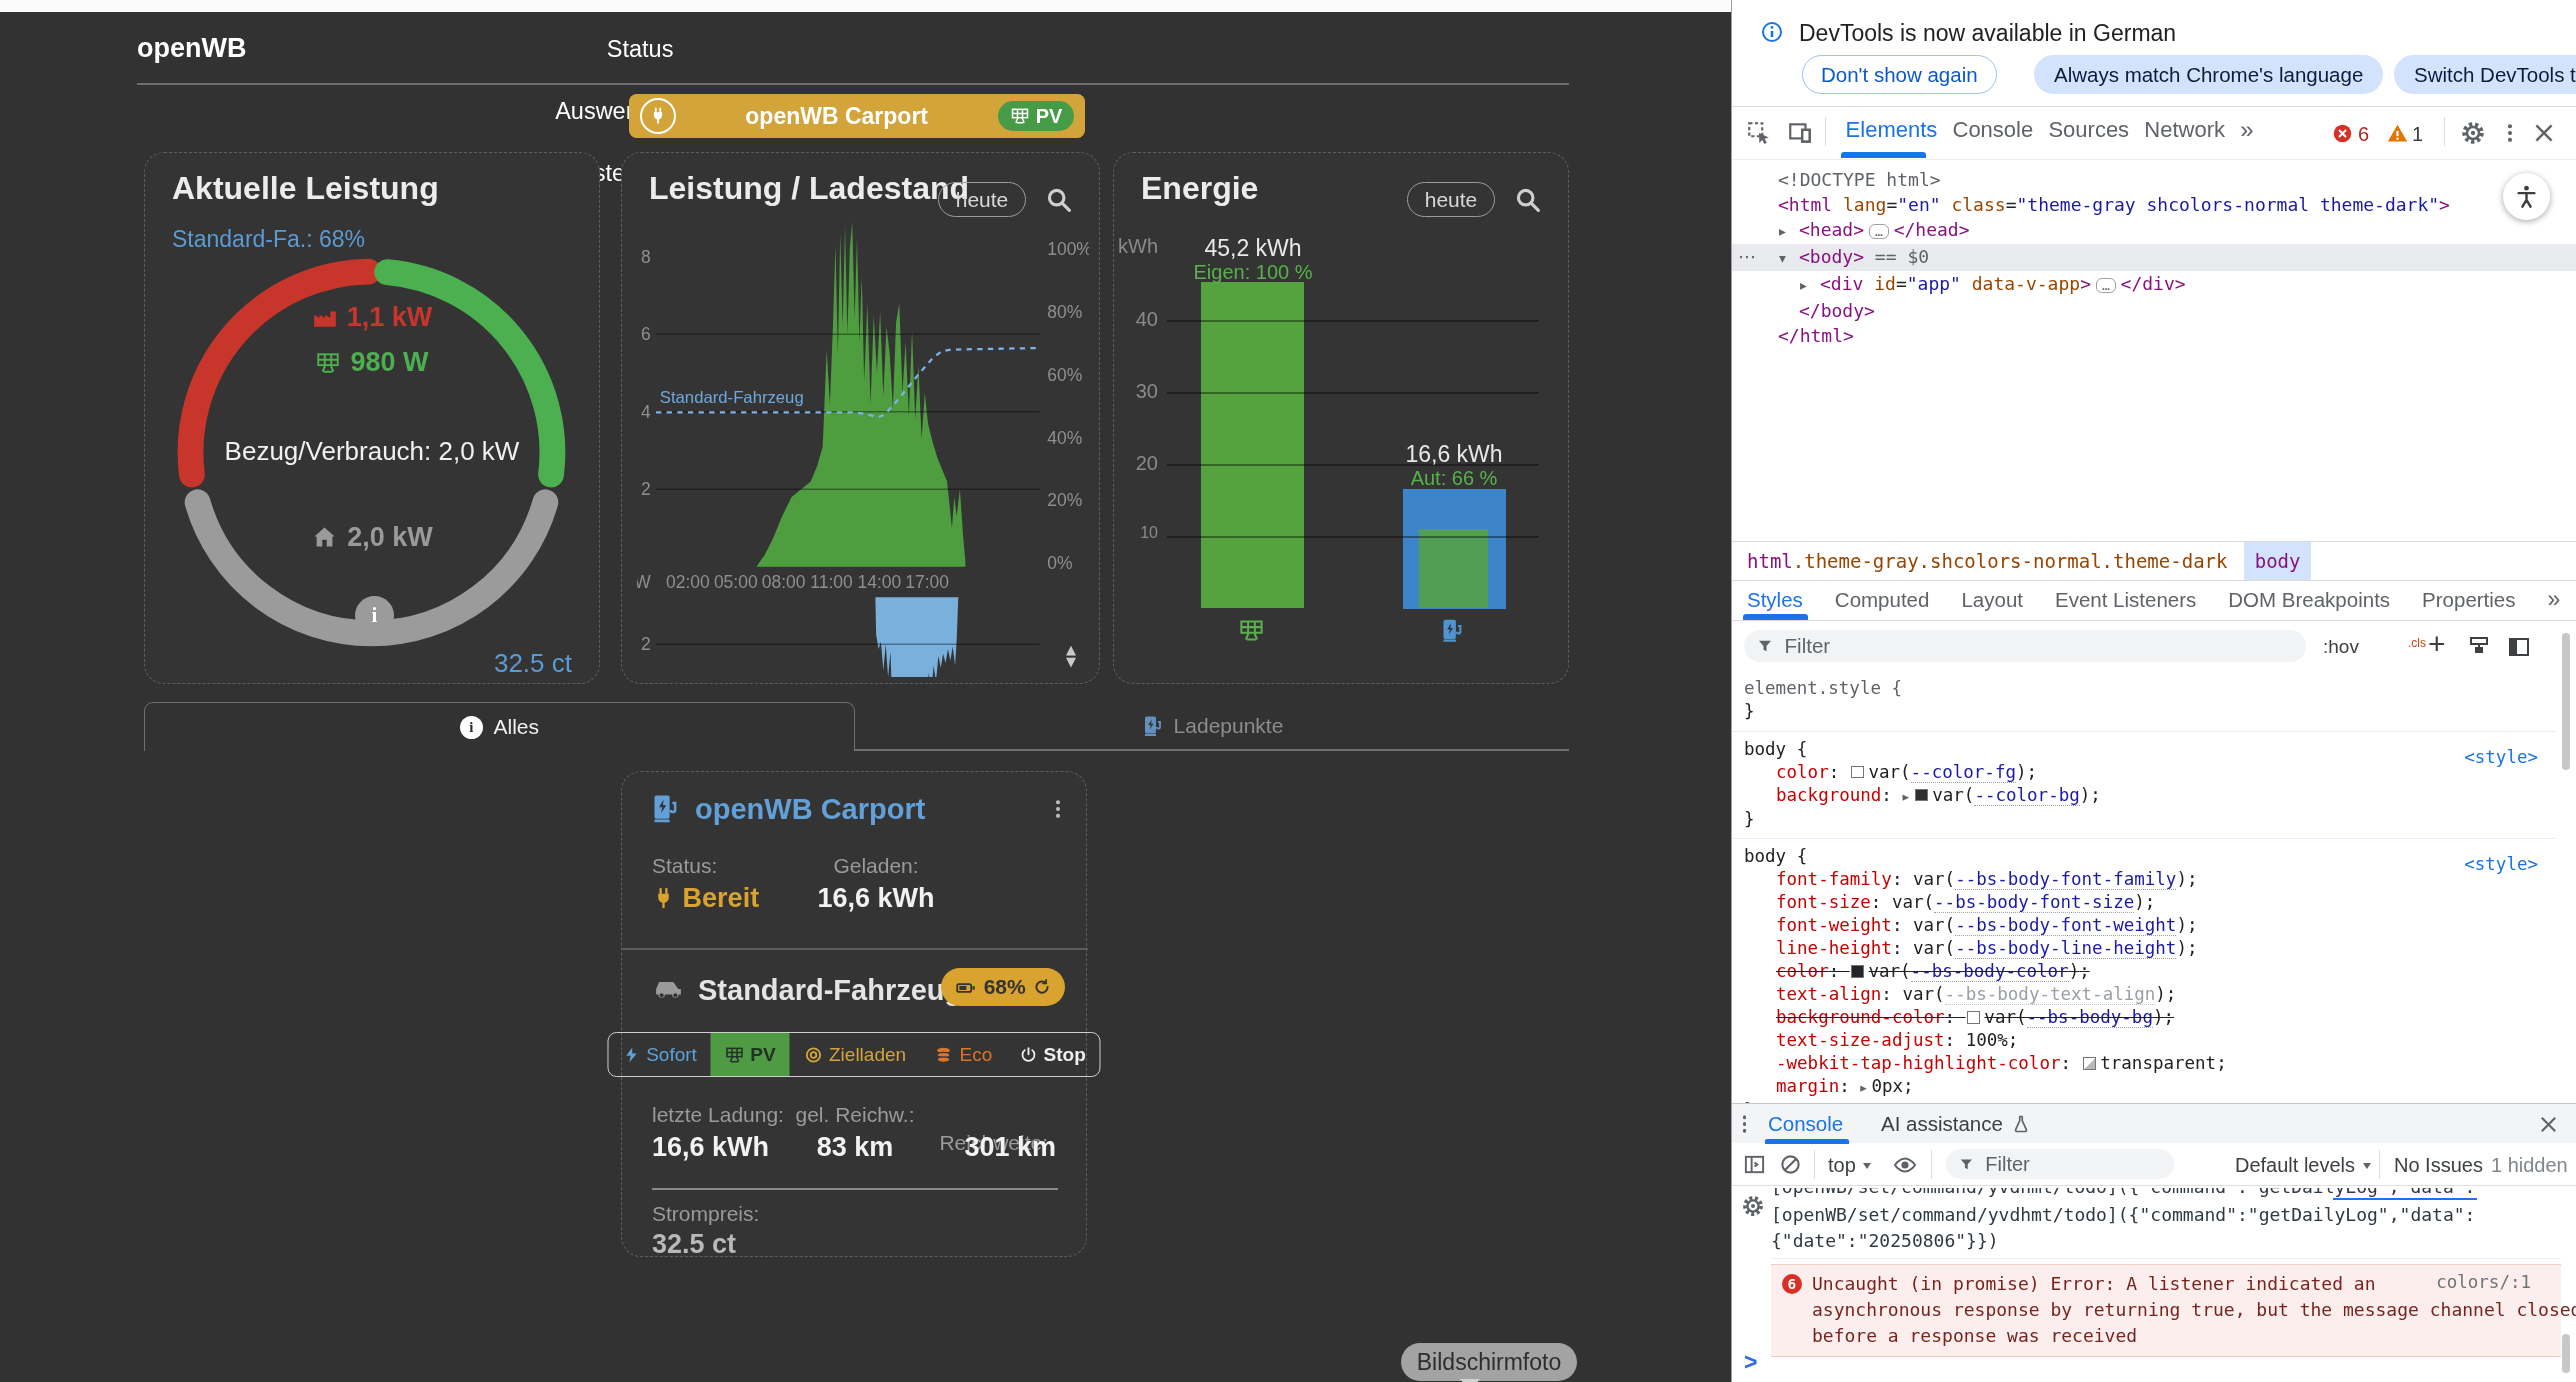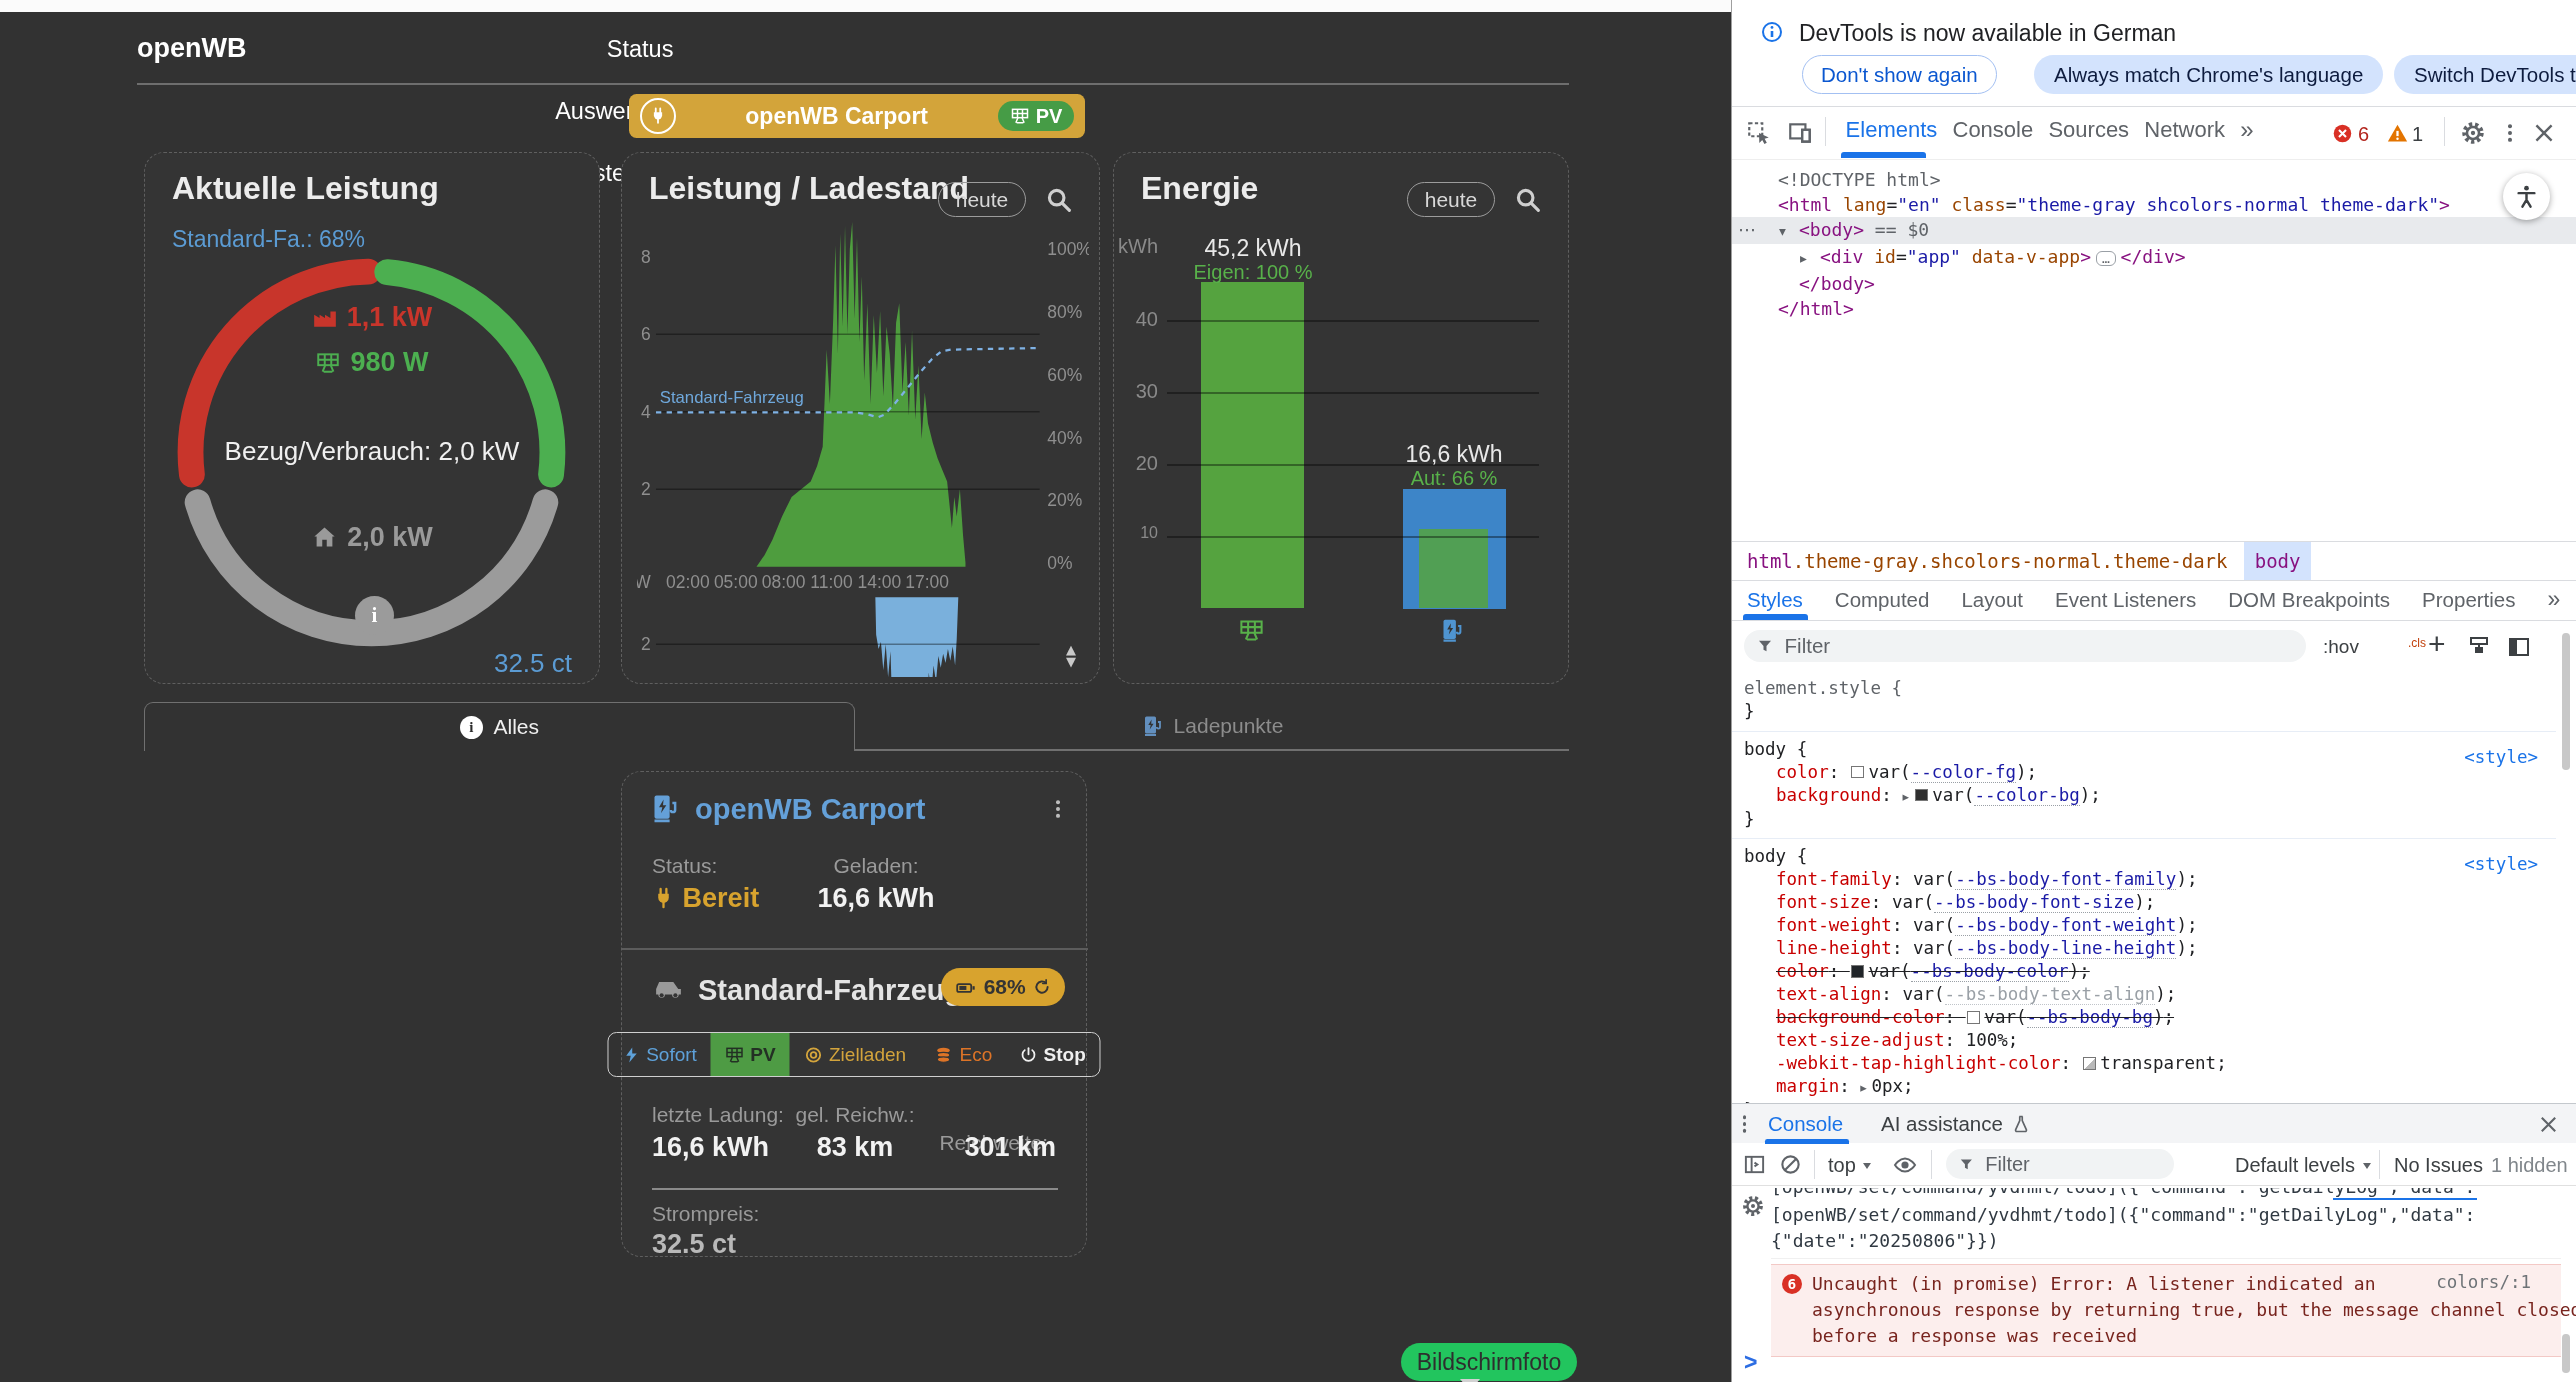--- a/index.html
+++ b/index.html
@@ -43,21 +43,21 @@
   .tabline{left:855px;top:737px;width:714px;height:1.5px;background:#707070;}
   .tabinfo{width:23px;height:23px;border-radius:50%;background:#fff;color:#2b2b2b;display:flex;align-items:center;justify-content:center;font-size:15px;font-weight:bold;font-family:"Liberation Serif",serif;}
 
   
   .vlabel{color:#9a9a9a;font-size:21px;}
   .vvalue{color:#f2f2f2;font-size:27px;font-weight:bold;}
   .modes{border:1.5px solid #cfcfcf;border-radius:9px;display:flex;align-items:stretch;overflow:hidden;height:43px;}
   .mode{display:flex;align-items:center;gap:6px;padding:0 13.7px;font-size:19px;}
   .socpill{height:38px;border-radius:19px;background:#d8a32e;color:#343434;display:flex;align-items:center;gap:7.6px;padding:0 13.7px;font-size:21px;font-weight:bold;}
 
-  .tooltip{left:1401px;top:1331px;width:176px;height:38px;background:#22c55e;border-radius:19px;display:flex;align-items:center;justify-content:center;color:#2e2e2e;font-size:23px;}
+  .tooltip{left:1401px;top:1331px;width:176px;height:38px;background:#a3a3a3;border-radius:19px;display:flex;align-items:center;justify-content:center;color:#2e2e2e;font-size:23px;}
   .tooltail{left:1460px;top:1367px;width:0;height:0;border-left:10.6px solid transparent;border-right:10.6px solid transparent;border-top:12px solid #d2d2d2;}
 
   
   .dtpane{left:1732px;top:0;width:844px;height:1382px;background:#fff;}
   .dtdivider{left:1731px;top:0;width:1.5px;height:1382px;background:#9f9f9f;}
   .dt-ui{font-family:"Liberation Sans",sans-serif;color:#202124;}
   .dt-mono{font-family:"DejaVu Sans Mono",monospace;}
   .bluebtn{height:39px;border-radius:20px;background:#d3e3fd;color:#0d1b3e;font-size:20.5px;display:flex;align-items:center;padding:0 20px;}
   .ghostbtn{height:39px;border-radius:20px;background:#fff;border:1.5px solid #a3c0f2;color:#0b57d0;font-size:20.5px;display:flex;align-items:center;padding:0 18px;box-sizing:border-box;}
   .dttab{font-size:22px;color:#5f6368;padding:0 7.6px;display:flex;align-items:center;height:53px;}
@@ -446,20 +446,21 @@
       </svg>
     <span class="abs vdots" style="left:776px;top:131px;color:#5f6368;"></span>
     <svg class="abs" style="left:799px;top:120px;" width="26" height="26" viewBox="0 0 24 24" stroke="#5f6368" stroke-width="2.2">
         <path d="M5 5l14 14M19 5 5 19"></path>
       </svg>
     <div class="abs" style="left:0;top:159px;width:844px;height:0.8px;background:#eee;"></div>
 
     <div class="abs dt-mono" id="dom-tree" style="left:0;top:167px;width:844px;">
         <div class="tree-row" style="padding-left: 26px;"><span class="tree-arrow"></span><span class="tk-gray">&lt;!DOCTYPE html&gt;</span></div>
         <div class="tree-row" style="padding-left: 26px;"><span class="tree-arrow"></span><span class="tk-tag">&lt;html</span><span class="tk-plain"> </span><span class="tk-attr">lang</span><span class="tk-plain">=</span><span class="tk-val">"en"</span><span class="tk-plain"> </span><span class="tk-attr">class</span><span class="tk-plain">=</span><span class="tk-val">"theme-gray shcolors-normal theme-dark"</span><span class="tk-tag">&gt;</span></div>
+        <div class="tree-row" style="padding-left: 47px;"><span class="tree-arrow">▸</span><span class="tk-tag">&lt;head&gt;</span><span class="ellipsis-pill">…</span><span class="tk-tag">&lt;/head&gt;</span></div>
         <div class="tree-row selected" style="padding-left: 47px;"><span class="gutterdots">⋯</span><span class="tree-arrow">▾</span><span class="tk-tag">&lt;body&gt;</span><span class="tk-gray"> == $0</span></div>
         <div class="tree-row" style="padding-left: 68px;"><span class="tree-arrow">▸</span><span class="tk-tag">&lt;div</span><span class="tk-plain"> </span><span class="tk-attr">id</span><span class="tk-plain">=</span><span class="tk-val">"app"</span><span class="tk-plain"> </span><span class="tk-attr">data-v-app</span><span class="tk-tag">&gt;</span><span class="ellipsis-pill">…</span><span class="tk-tag">&lt;/div&gt;</span></div>
         <div class="tree-row" style="padding-left: 47px;"><span class="tree-arrow"></span><span class="tk-tag">&lt;/body&gt;</span></div>
         <div class="tree-row" style="padding-left: 26px;"><span class="tree-arrow"></span><span class="tk-tag">&lt;/html&gt;</span></div>
       </div>
     <div class="abs" style="left:771px;top:173px;width:47px;height:47px;border-radius:50%;background:#fff;box-shadow:0 1.5px 6px rgba(0,0,0,.35);display:flex;align-items:center;justify-content:center;">
       <svg width="27" height="27" viewBox="0 0 24 24" fill="none" stroke="#3c4043" stroke-width="2.2" stroke-linecap="round">
           <circle cx="12" cy="4.6" r="2.1" fill="#3c4043" stroke="none"></circle>
           <path d="M5 9h14M12 9v6M12 15l-3.6 6M12 15l3.6 6"></path>
         </svg>

